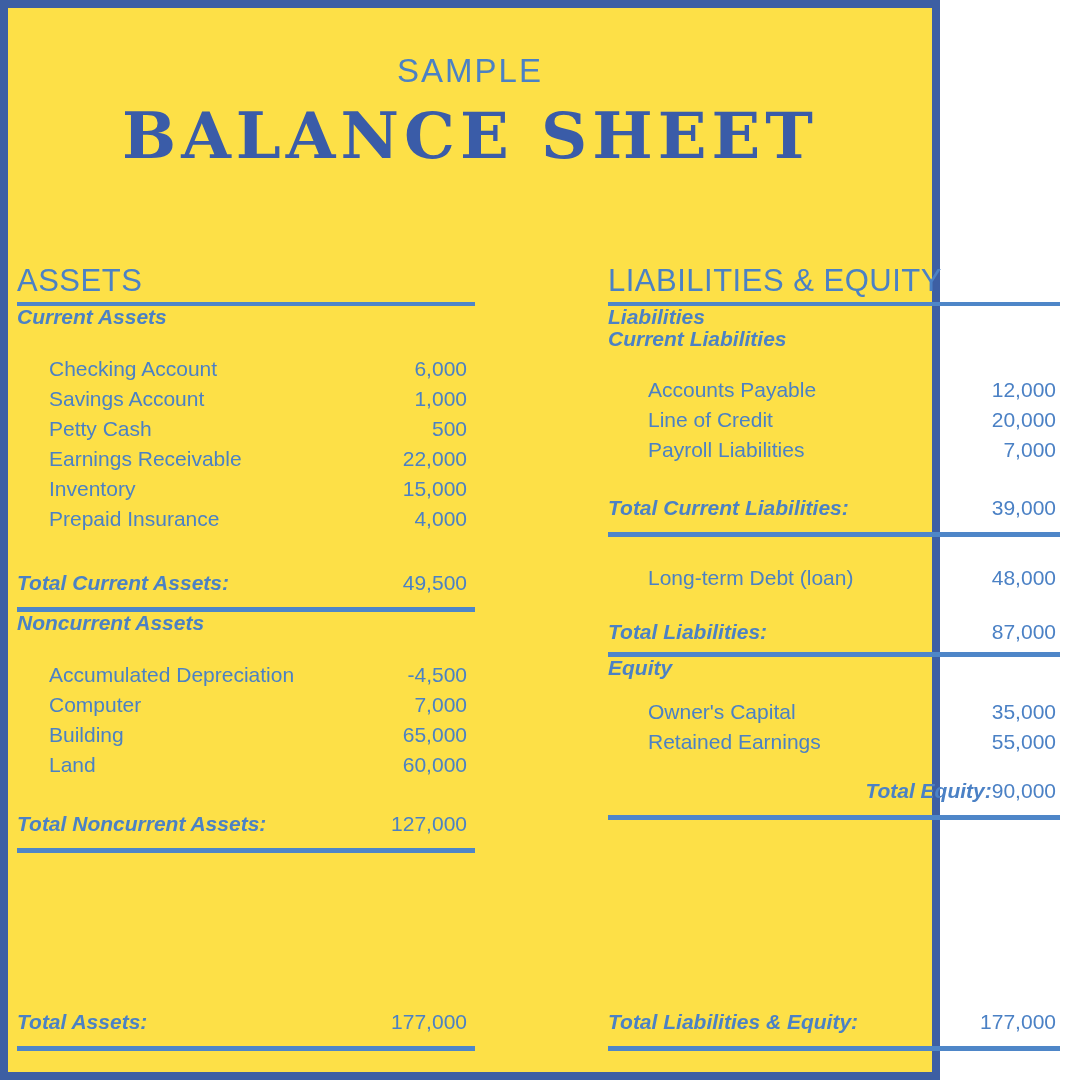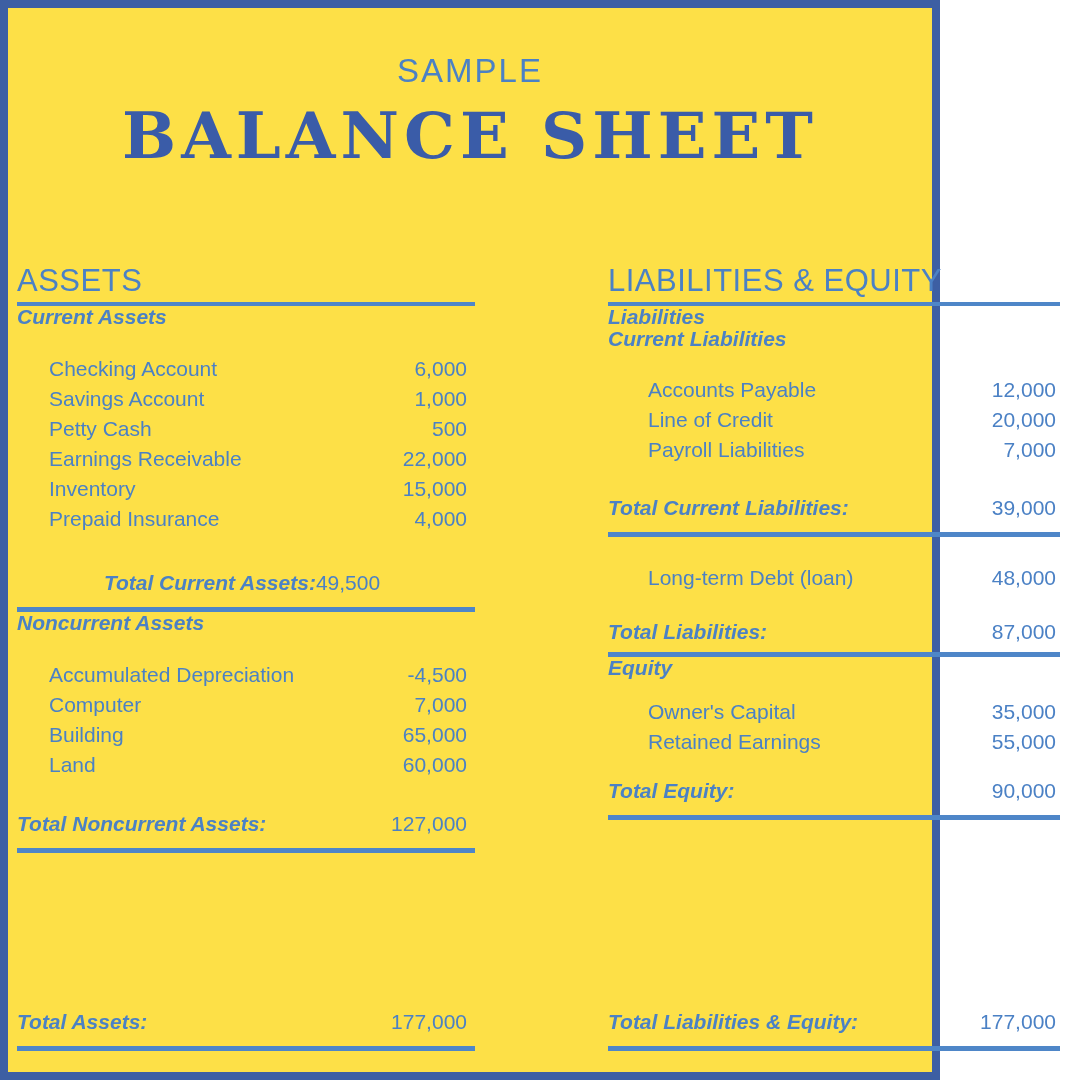--- a/index.html
+++ b/index.html
@@ -70,40 +70,40 @@
   .item .label { padding-left: 32px; }
   .col-right .item .label { padding-left: 40px; }
   .total-row { line-height: 24px; }
   .total-row .label { font-weight: bold; font-style: italic; }
   .total-rule { height: 5px; background: var(--line, #4e86c8); }
   .bottom-total { position: absolute; top: 747px; left: 0; right: 0; }
 
   
   .mt-ca-head   { margin-top: 40px; }
   .mt-ca-items  { margin-top: 26px; }
-  .mt-ca-total  { margin-top: 37px; justify-content: center; }
+  .mt-ca-total  { margin-top: 37px; }
   .mt-ca-rule   { margin-top: 12px; }
   .mt-nca-head  { margin-top: 36px; }
   .mt-nca-items { margin-top: 26px; }
   .mt-nca-total { margin-top: 32px; }
   .mt-nca-rule  { margin-top: 12px; }
 
   
   .mt-liab-head { margin-top: 40px; }
   .mt-cl-head   { margin-top: 30px; }
   .mt-cl-items  { margin-top: 25px; }
   .mt-cl-total  { margin-top: 31px; gap: 32px; }
   .mt-cl-rule   { margin-top: 12px; }
   .mt-ncl-head  { margin-top: 38px; }
   .mt-ncl-items { margin-top: 26px; }
   .mt-tl-total  { margin-top: 27px; }
   .mt-tl-rule   { margin-top: 8px; }
   .mt-eq-head   { margin-top: 25px; }
   .mt-eq-items  { margin-top: 18px; }
-  .mt-eq-total  { margin-top: 22px; }
+  .mt-eq-total  { margin-top: 22px; justify-content: flex-end; }
   .mt-eq-rule   { margin-top: 12px; }
   .mt-bot-rule  { margin-top: 12px; }
 </style>
 </head>
 <body>
 
 <div class="sheet">
 
   <div class="eyebrow">SAMPLE</div>
   <h1 class="main-title">BALANCE SHEET</h1>

